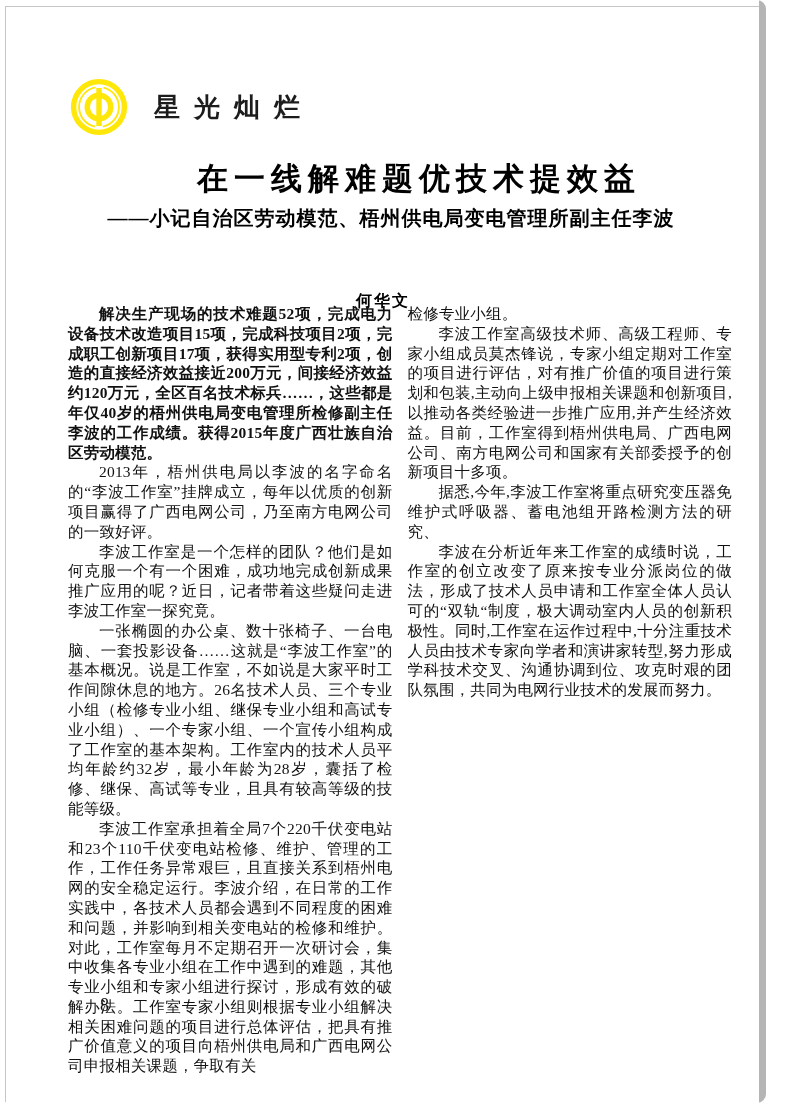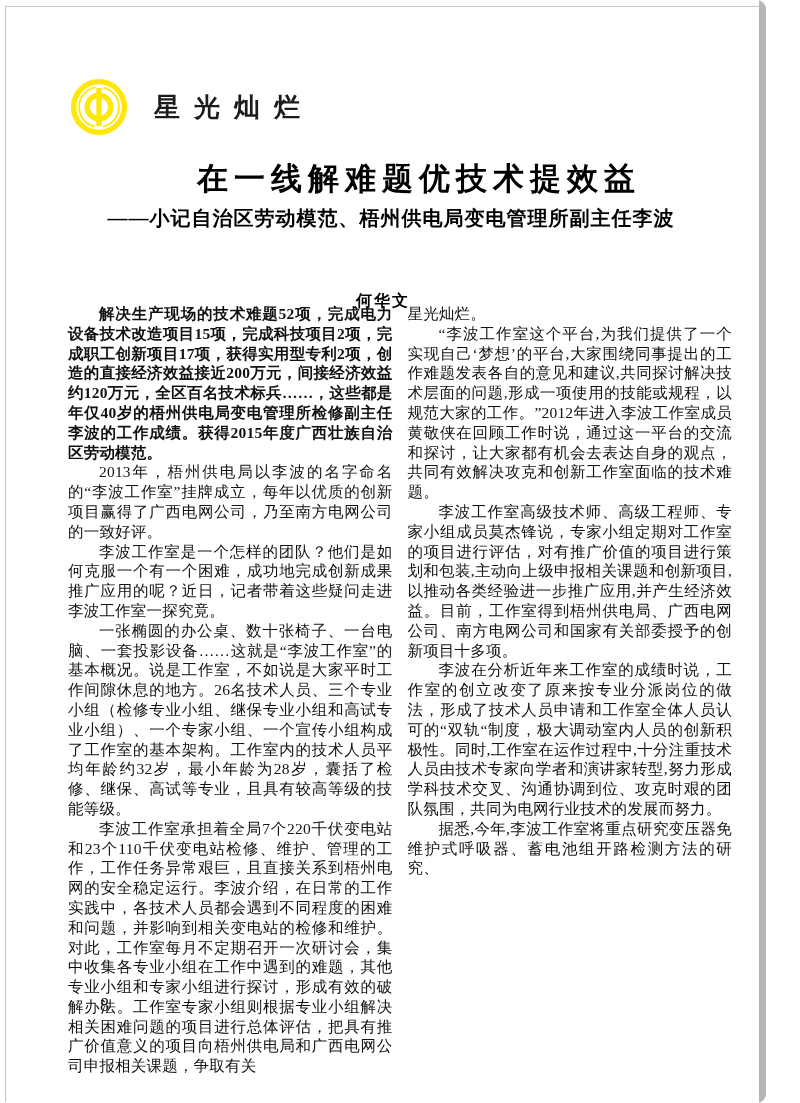--- a/index.html
+++ b/index.html
@@ -97,23 +97,22 @@
 
   <div class="content">
     <div class="col" id="col-left">
         <p class="para bold">解决生产现场的技术难题52项，完成电力设备技术改造项目15项，完成科技项目2项，完成职工创新项目17项，获得实用型专利2项，创造的直接经济效益接近200万元，间接经济效益约120万元，全区百名技术标兵……，这些都是年仅40岁的梧州供电局变电管理所检修副主任李波的工作成绩。获得2015年度广西壮族自治区劳动模范。</p>
         <p class="para">2013年，梧州供电局以李波的名字命名的“李波工作室”挂牌成立，每年以优质的创新项目赢得了广西电网公司，乃至南方电网公司的一致好评。</p>
         <p class="para">李波工作室是一个怎样的团队？他们是如何克服一个有一个困难，成功地完成创新成果推广应用的呢？近日，记者带着这些疑问走进李波工作室一探究竟。</p>
         <p class="para">一张椭圆的办公桌、数十张椅子、一台电脑、一套投影设备……这就是“李波工作室”的基本概况。说是工作室，不如说是大家平时工作间隙休息的地方。26名技术人员、三个专业小组（检修专业小组、继保专业小组和高试专业小组）、一个专家小组、一个宣传小组构成了工作室的基本架构。工作室内的技术人员平均年龄约32岁，最小年龄为28岁，囊括了检修、继保、高试等专业，且具有较高等级的技能等级。</p>
         <p class="para">李波工作室承担着全局7个220千伏变电站和23个110千伏变电站检修、维护、管理的工作，工作任务异常艰巨，且直接关系到梧州电网的安全稳定运行。李波介绍，在日常的工作实践中，各技术人员都会遇到不同程度的困难和问题，并影响到相关变电站的检修和维护。对此，工作室每月不定期召开一次研讨会，集中收集各专业小组在工作中遇到的难题，其他专业小组和专家小组进行探讨，形成有效的破解办法。工作室专家小组则根据专业小组解决相关困难问题的项目进行总体评估，把具有推广价值意义的项目向梧州供电局和广西电网公司申报相关课题，争取有关</p>
       </div>
     <div class="col" id="col-right">
-        <p class="para no-indent">星光灿烂。</p>
-        <p class="para">“李波工作室这个平台,为我们提供了一个实现自己‘梦想’的平台,大家围绕同事提出的工作难题发表各自的意见和建议,共同探讨解决技术层面的问题,形成一项使用的技能或规程，以规范大家的工作。”2012年进入李波工作室成员黄敬侠在回顾工作时说，通过这一平台的交流和探讨，让大家都有机会去表达自身的观点，共同有效解决攻克和创新工作室面临的技术难题。</p>
+        <p class="para no-indent">检修专业小组。</p>
         <p class="para">李波工作室高级技术师、高级工程师、专家小组成员莫杰锋说，专家小组定期对工作室的项目进行评估，对有推广价值的项目进行策划和包装,主动向上级申报相关课题和创新项目,以推动各类经验进一步推广应用,并产生经济效益。目前，工作室得到梧州供电局、广西电网公司、南方电网公司和国家有关部委授予的创新项目十多项。</p>
+        <p class="para">据悉,今年,李波工作室将重点研究变压器免维护式呼吸器、蓄电池组开路检测方法的研究、</p>
         <p class="para">李波在分析近年来工作室的成绩时说，工作室的创立改变了原来按专业分派岗位的做法，形成了技术人员申请和工作室全体人员认可的“双轨“制度，极大调动室内人员的创新积极性。同时,工作室在运作过程中,十分注重技术人员由技术专家向学者和演讲家转型,努力形成学科技术交叉、沟通协调到位、攻克时艰的团队氛围，共同为电网行业技术的发展而努力。</p>
-        <p class="para">据悉,今年,李波工作室将重点研究变压器免维护式呼吸器、蓄电池组开路检测方法的研究、</p>
       </div>
   </div>
 
   <div class="page-number">8</div>
 
 </div>
 
 </body></html>

